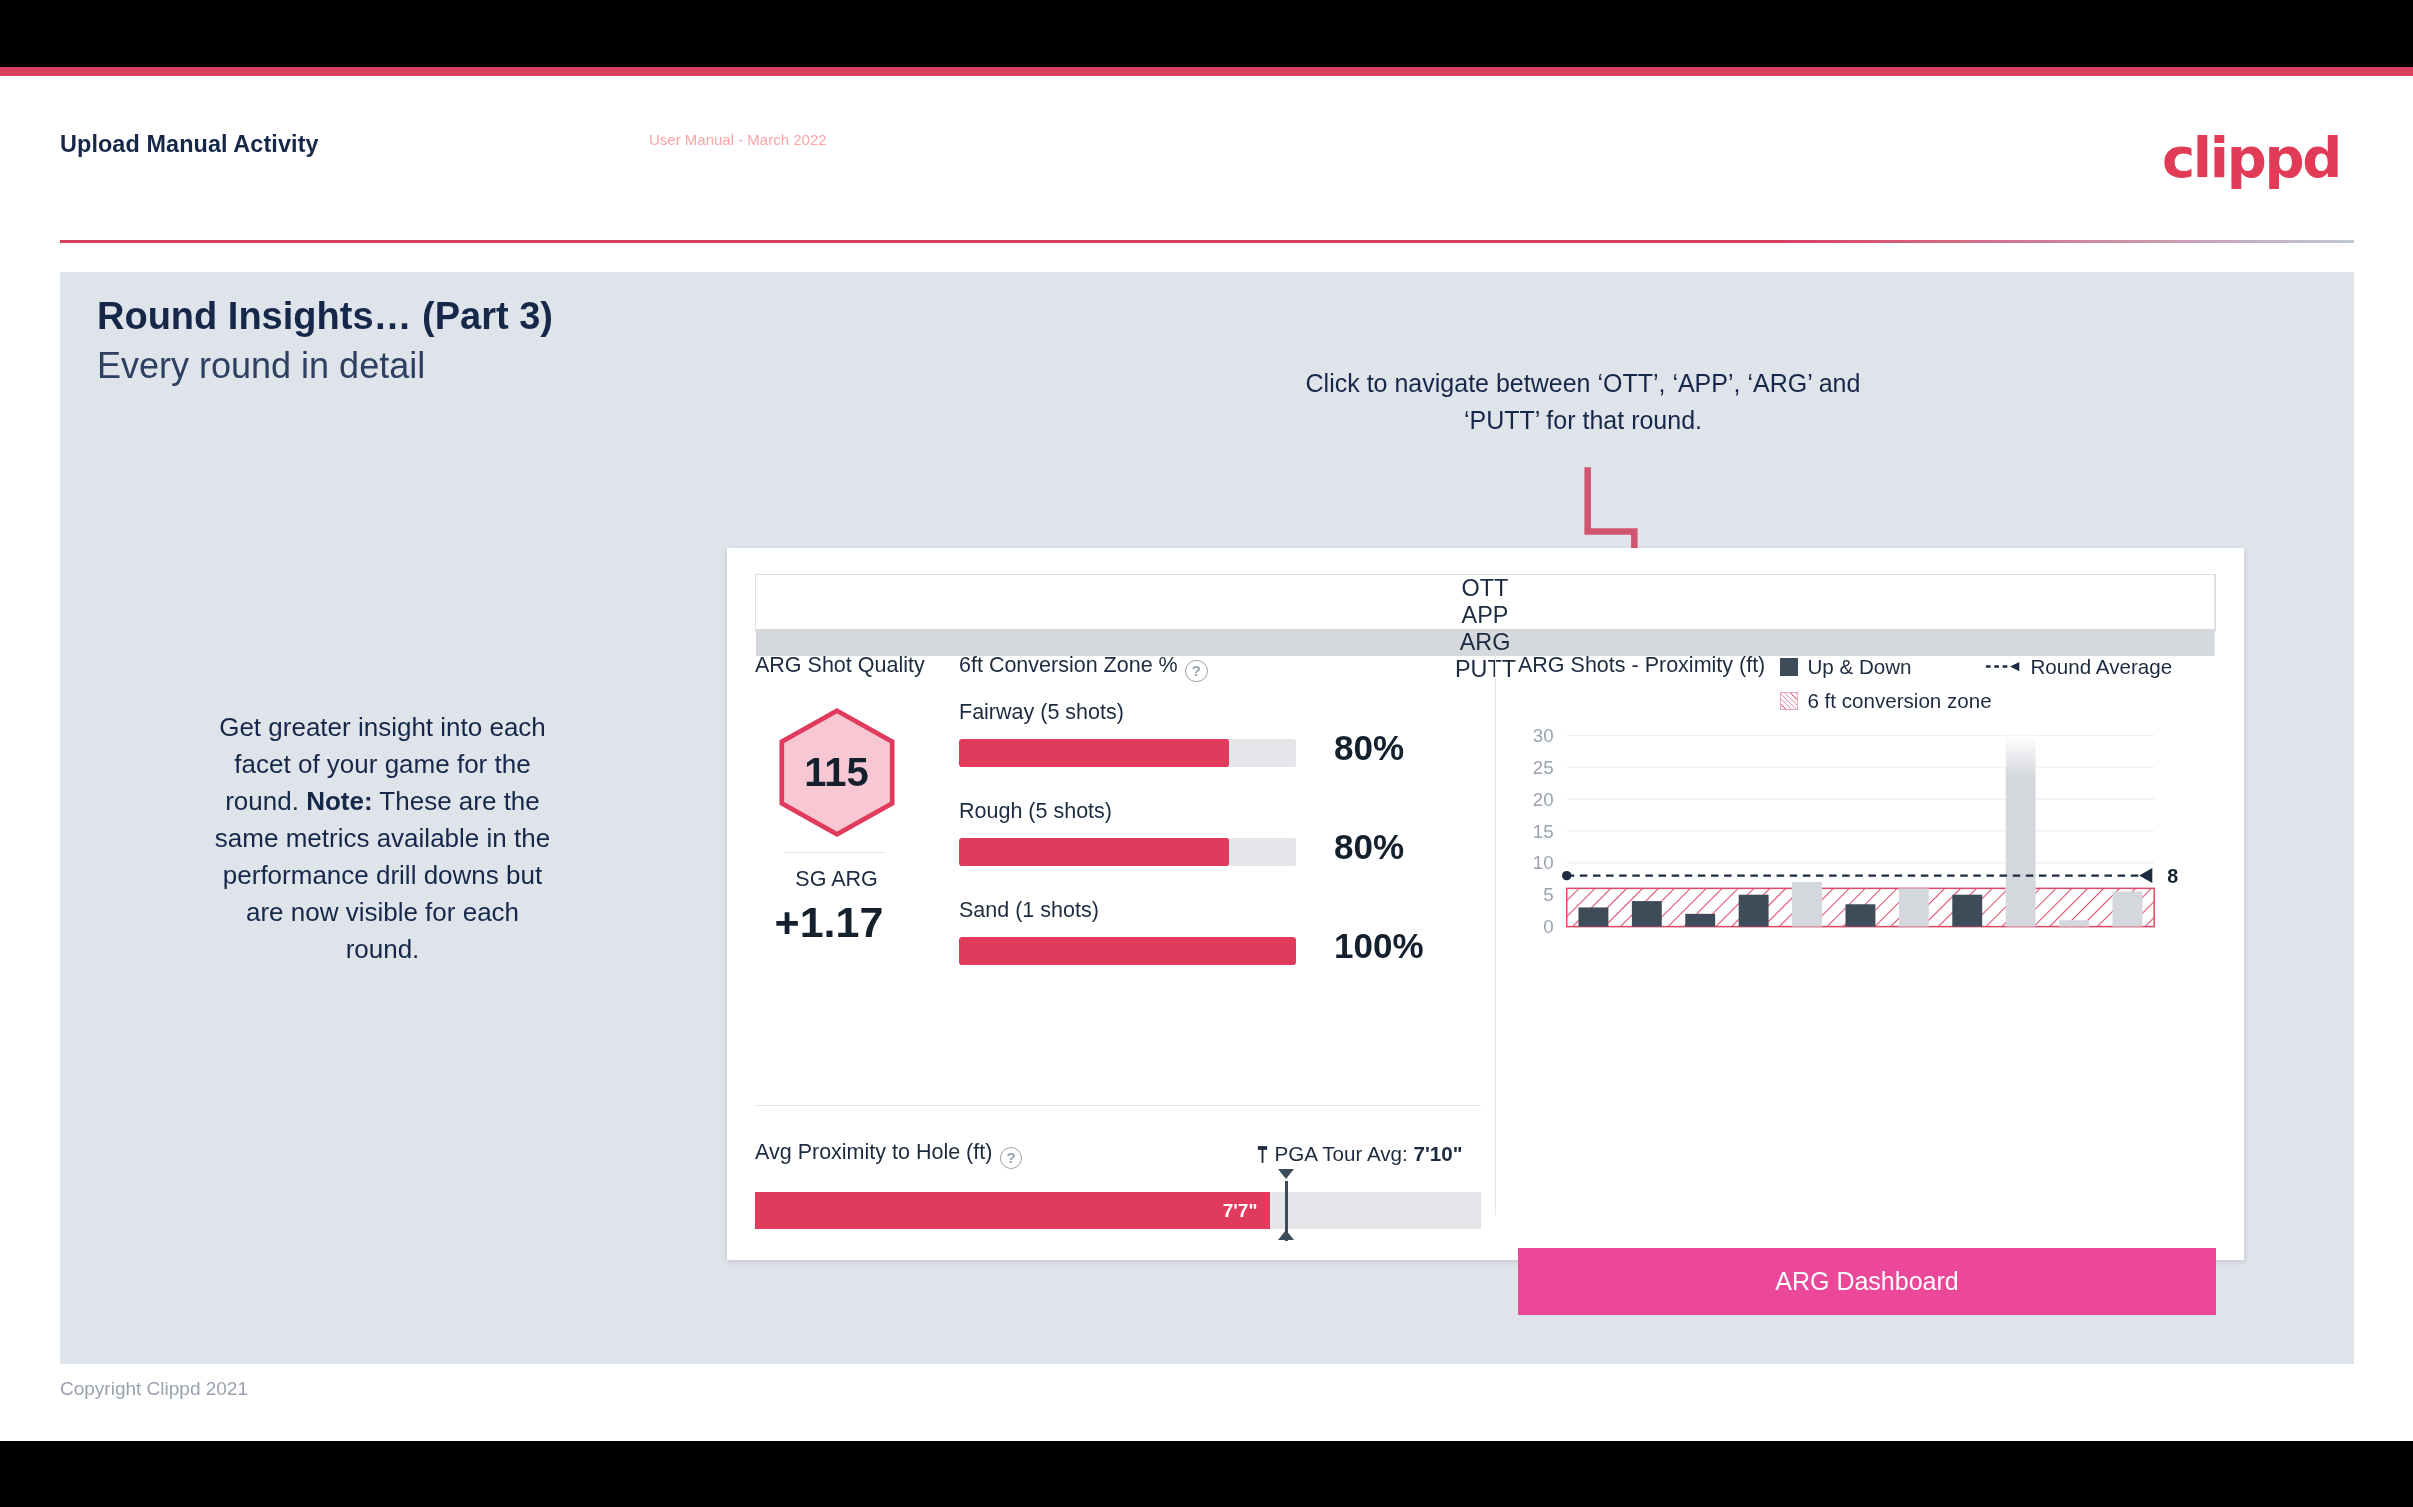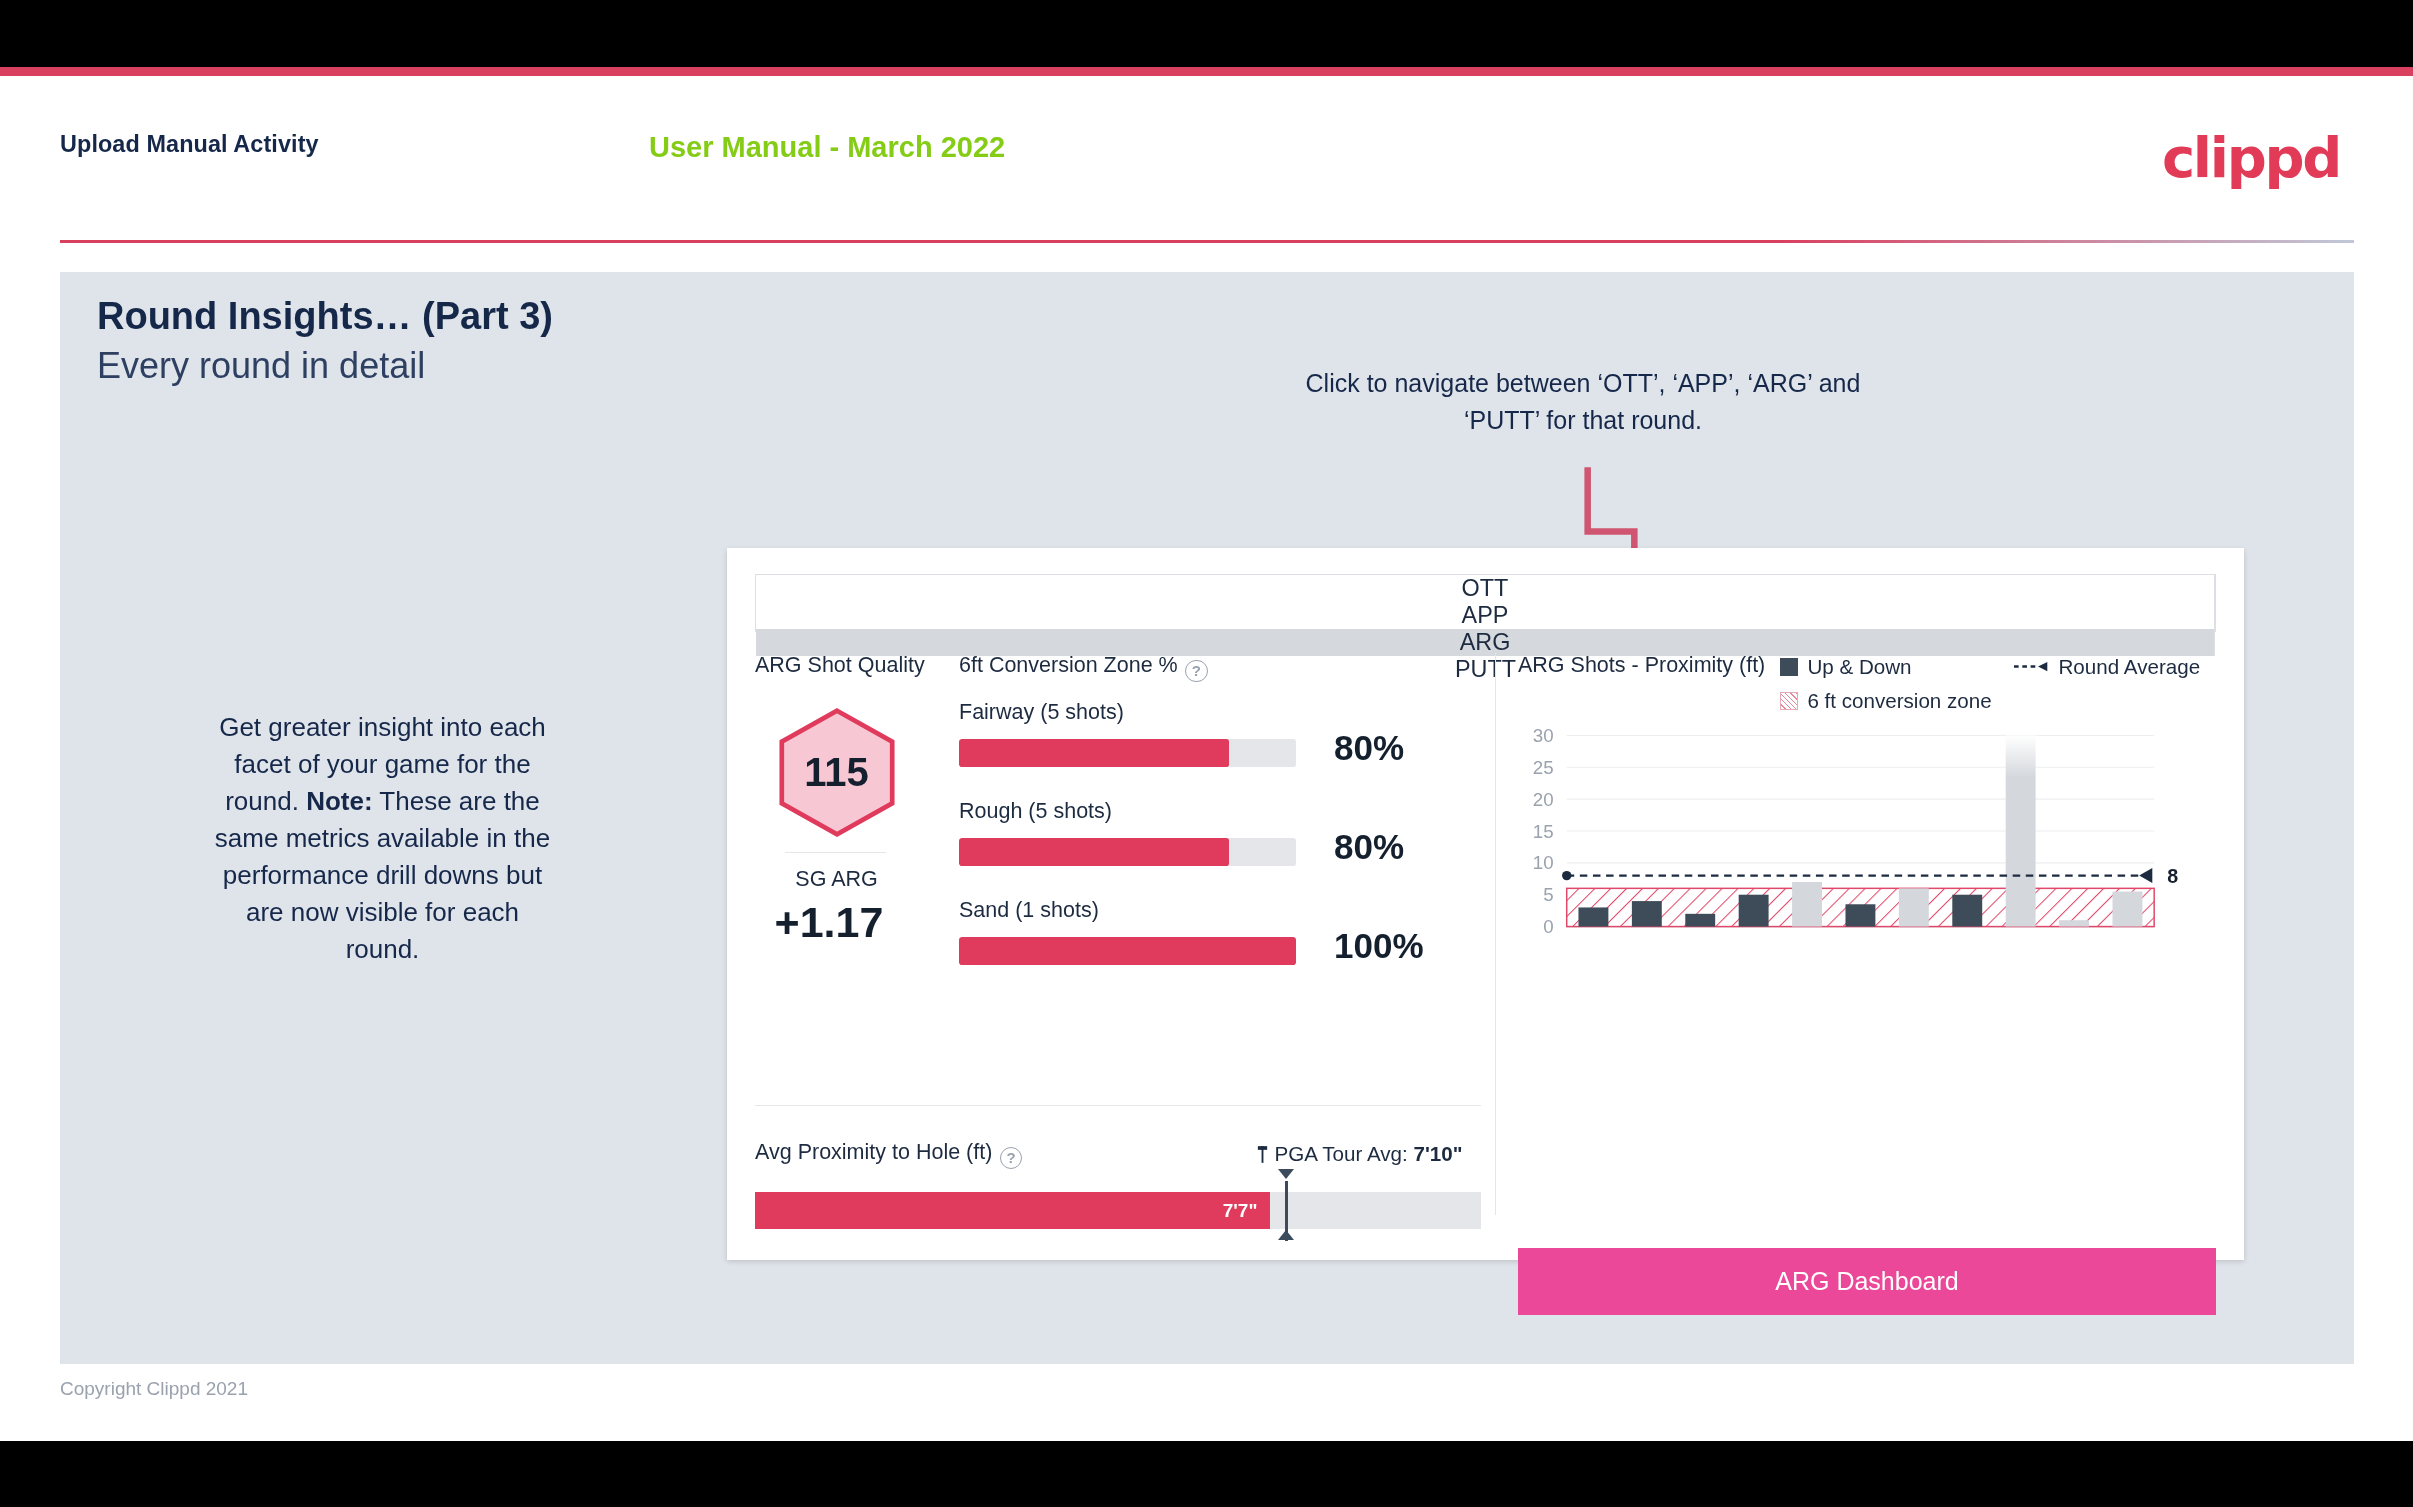--- a/index.html
+++ b/index.html
@@ -31,21 +31,21 @@
   
   .hdr-left {
     position: absolute;
     left: 60px; top: 131px;
     font-size: 23.4px; font-weight: 700; color: #16284a;
     letter-spacing: 0.1px;
   }
   .hdr-mid {
     position: absolute;
     left: 649px; top: 131px;
-    font-size: 29px; font-weight: 700; color: #84cc16;
+    font-size: 15px; font-weight: 400; color: #fca5a5;
   }
   .logo {
     position: absolute;
     right: 73px; top: 125px;
     font-size: 56px; font-weight: 800; color: #e23b57;
     letter-spacing: -2.3px;
     font-family: "DejaVu Sans", sans-serif;
   }
   .hdr-divider {
     position: absolute;
@@ -333,21 +333,21 @@
 
     <div class="colR">
       <div class="chartHdr">
         <div style="position:absolute;left:0;top:0;">
           <span class="lbl">ARG Shots - Proximity (ft)</span>
         </div>
         <div class="legitem" style="position:absolute;left:262px;top:1.9px;">
           <span class="sw-dark"></span>
             <span>Up &amp; Down</span>
         </div>
-        <div class="legitem" style="position:absolute;left:496px;top:1.9px;">
+        <div class="legitem" style="position:absolute;left:468px;top:1.9px;">
           <svg width="37" height="13" style="margin-right:7.5px" viewBox="0 0 40 14">
             <line x1="0" y1="7" x2="24" y2="7" stroke="#1d2b40" stroke-width="2.5" stroke-dasharray="5,4"></line>
             <path d="M26,7 L36,2 L36,12 Z" fill="#1d2b40"></path>
           </svg>
             <span>Round Average</span>
         </div>
         <div class="legitem" style="position:absolute;left:262px;top:36px;">
           <span class="sw-hatch"></span>
             <span>6 ft conversion zone</span>
         </div>

